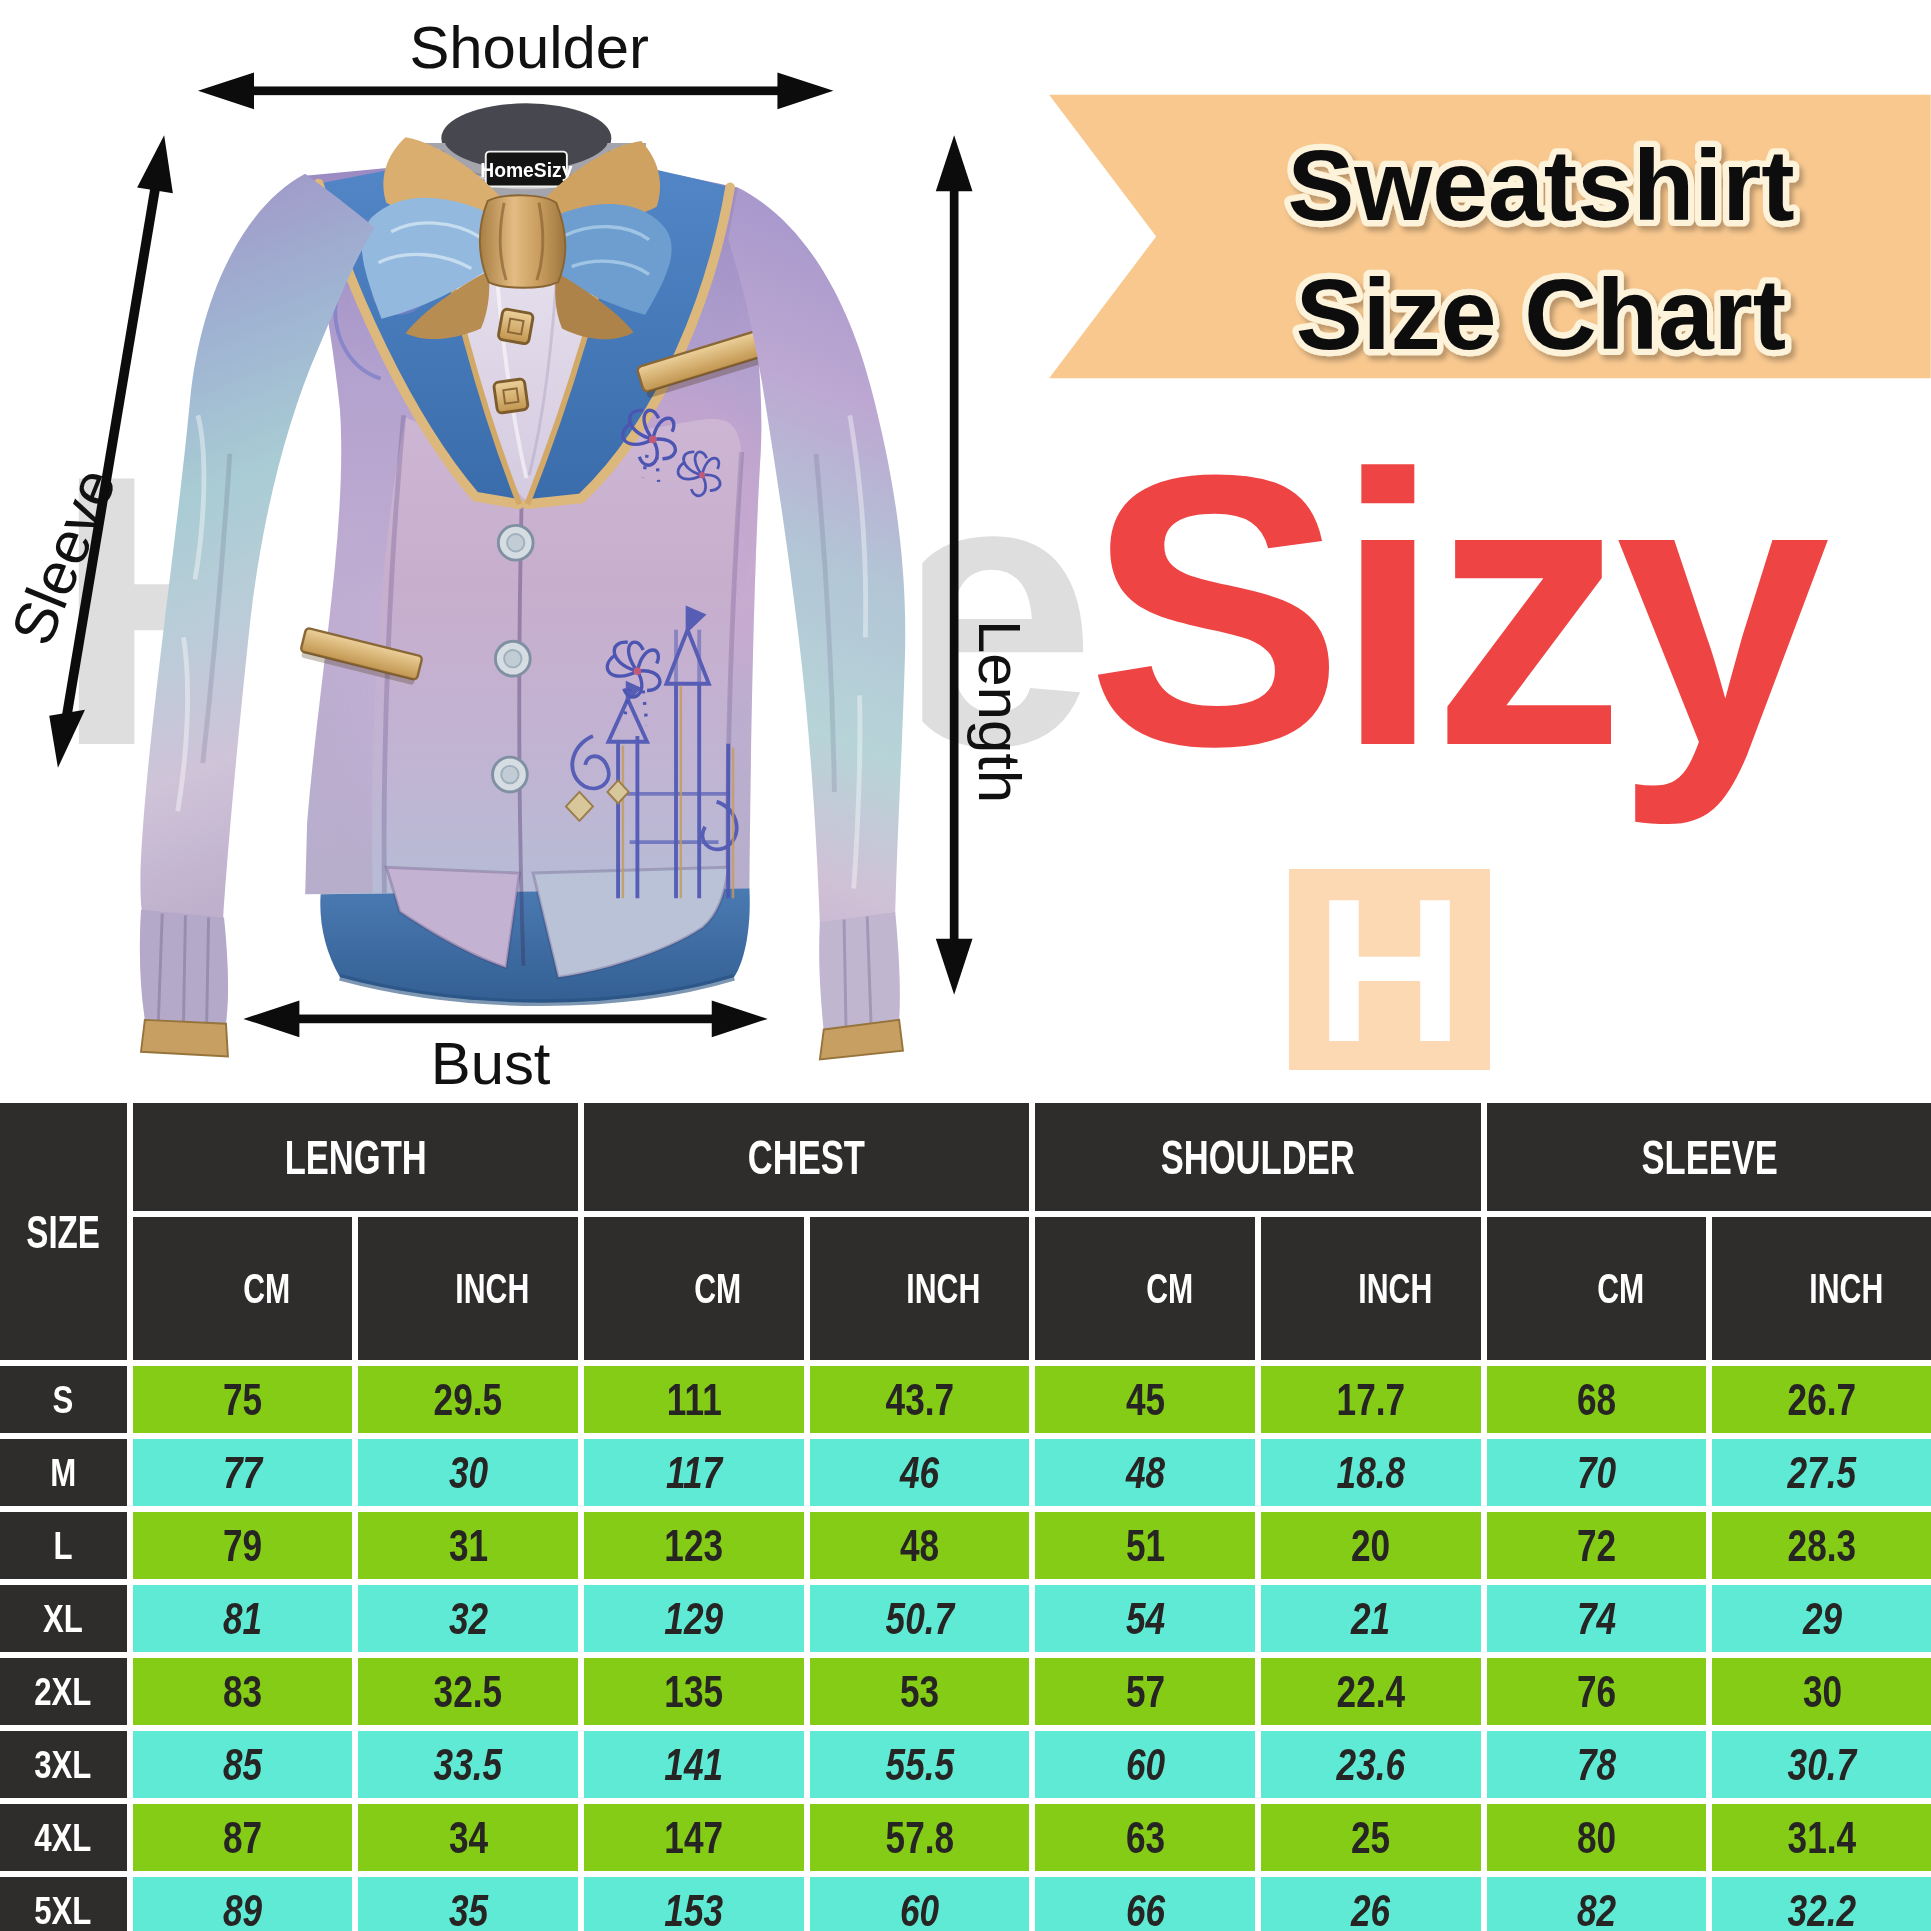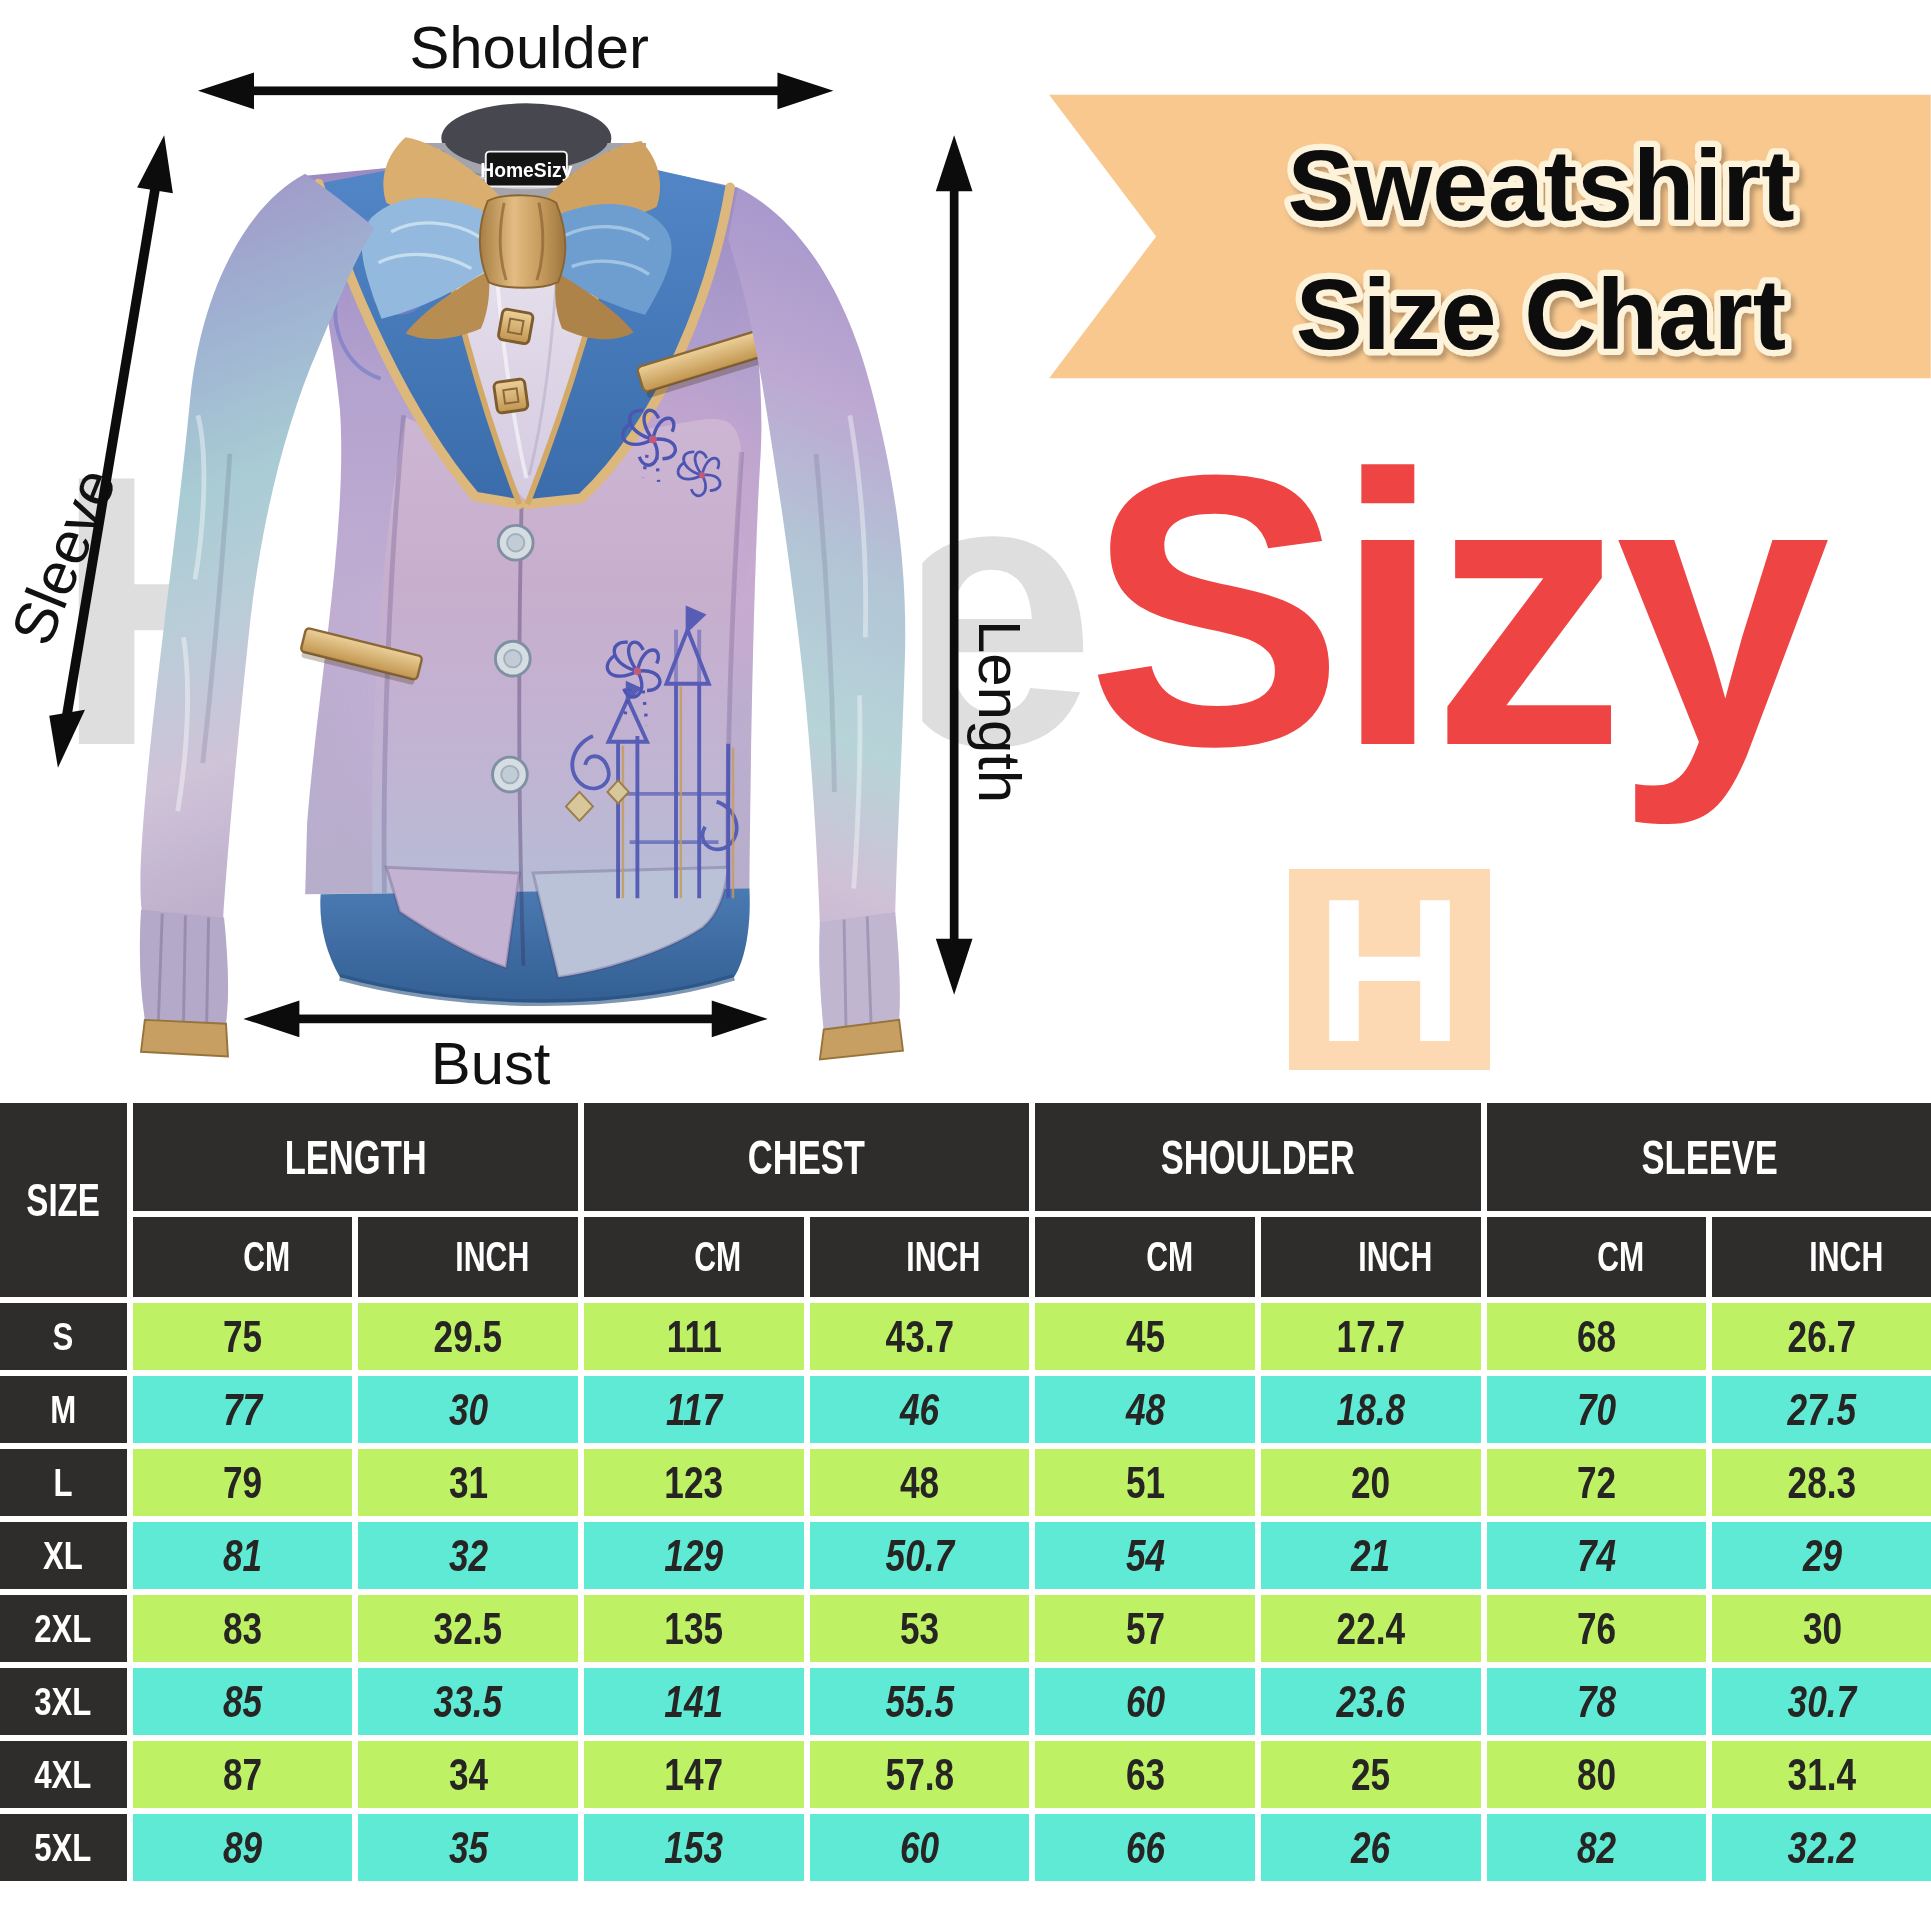--- a/index.html
+++ b/index.html
@@ -23,23 +23,23 @@
   .fig{position:absolute;left:0;top:0;z-index:1;}
   .banner{position:absolute;left:1043px;top:87px;z-index:2;}
   
   table.sizes{
     position:absolute;top:1097px;left:-6.8px;width:1945px;z-index:3;
     border-collapse:separate;border-spacing:6.8px;table-layout:fixed;
   }
   table.sizes th,table.sizes td{text-align:center;vertical-align:middle;padding:0;overflow:hidden;}
   .dark{background:#2e2d2b;color:#ffffff;}
   tr.h1 th{height:108px;}
-  tr.h2 th{height:80px;padding-left:48px;}
+  tr.h2 th{height:143px;padding-left:48px;}
   tr.datarow th, tr.datarow td{height:67px;}
-  tr.rl td{background:#bef264;}
+  tr.rl td{background:#84cc16;}
   tr.rd td{background:#5eead4;font-style:italic;}
   .cond{display:inline-block;transform:scaleX(.72);white-space:nowrap;}
   .cond2{display:inline-block;transform:scaleX(.8);white-space:nowrap;}
   .gh{font-size:48px;font-weight:bold;}
   .uh{font-size:42px;font-weight:bold;}
   .corner{font-size:46px;font-weight:bold;}
   .szl{font-size:39px;font-weight:bold;}
   .num{font-size:44px;font-weight:bold;color:#262523;}
 </style>
 </head>

